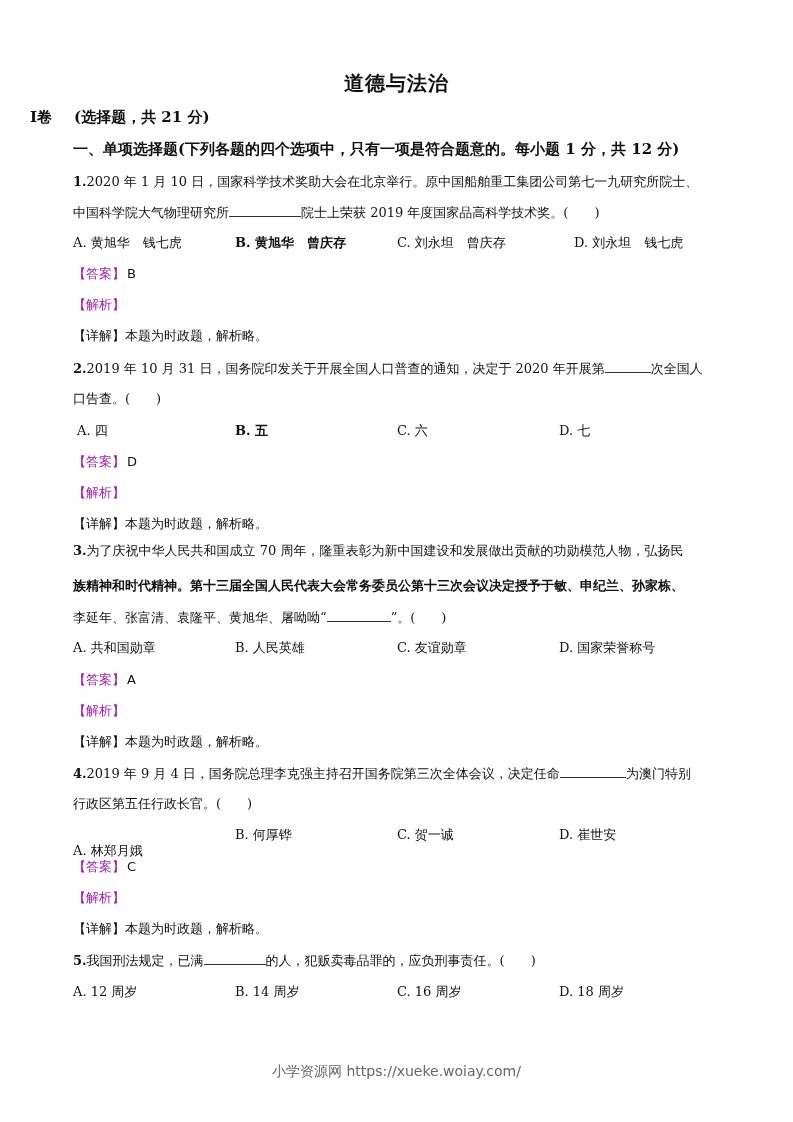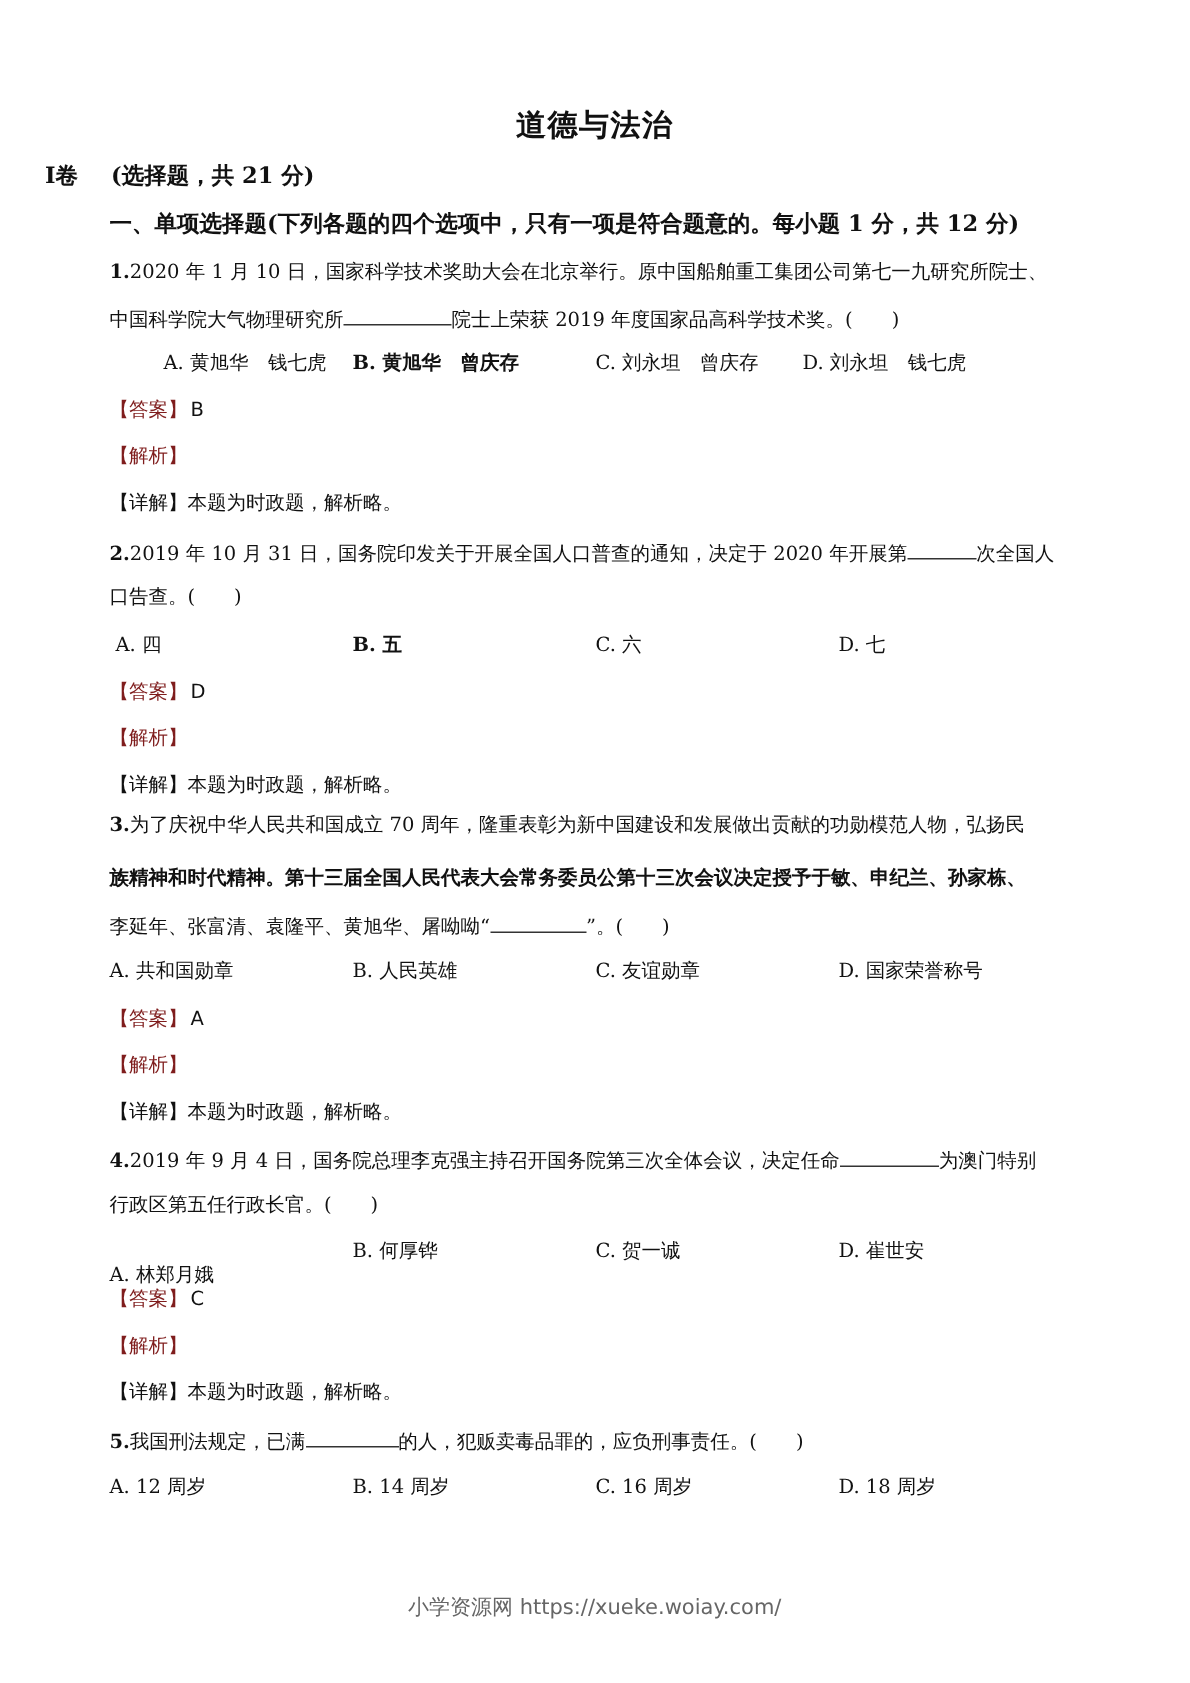--- a/index.html
+++ b/index.html
@@ -60,21 +60,21 @@
       height: 13px;
       vertical-align: baseline;
     }
     .opt {
       position: absolute;
       font-size: 13px;
       white-space: nowrap;
       line-height: 18px;
     }
     .label-blue {
-      color: #7f1d1d;
+      color: #a21caf;
     }
     .ans-letter {
       font-family: "DejaVu Sans", "Liberation Sans", sans-serif;
       color: #111;
       margin-left: 2px;
       font-size: 13px;
     }
     .footer {
       position: absolute;
       left: 0; width: 793px;
@@ -97,24 +97,24 @@
   </div>
 
   <div class="section">一、单项选择题(下列各题的四个选项中，只有一项是符合题意的。每小题 1 分，共 12 分)</div>
 
   <div class="line" style="top:173px;">
     <b>1.</b><span>2020 年 1 月 10 日，国家科学技术奖助大会在北京举行。原中国船舶重工集团公司第七一九研究所院士、</span>
   </div>
   <div class="line" style="top:203px;">
     <span>中国科学院大气物理研究所</span><span class="blank" style="width:72px;"></span><span>院士上荣获 2019 年度国家品高科学技术奖。(　　)</span>
   </div>
-  <div class="opt" style="left:73px; top:234px;margin-left:36px;">A. 黄旭华　钱七虎</div>
+  <div class="opt" style="left:73px; top:234px;">A. 黄旭华　钱七虎</div>
   <div class="opt" style="left:235px; top:234px;font-weight:bold;">B. 黄旭华　曾庆存</div>
   <div class="opt" style="left:397px; top:234px;">C. 刘永坦　曾庆存</div>
-  <div class="opt" style="left:535px; top:234px;">D. 刘永坦　钱七虎</div>
+  <div class="opt" style="left:574px; top:234px;">D. 刘永坦　钱七虎</div>
   <div class="line" style="top:265px;">
     <span class="label-blue">【答案】</span><span class="ans-letter">B</span>
   </div>
   <div class="line label-blue" style="top:296px;">【解析】</div>
   <div class="line" style="top:327px;">【详解】本题为时政题，解析略。</div>
 
   <div class="line" style="top:359px;">
     <b>2.</b><span>2019 年 10 月 31 日，国务院印发关于开展全国人口普查的通知，决定于 2020 年开展第</span><span class="blank" style="width:46px;"></span><span>次全国人</span>
   </div>
   <div class="line" style="top:390px;">口告查。(　　)</div>

